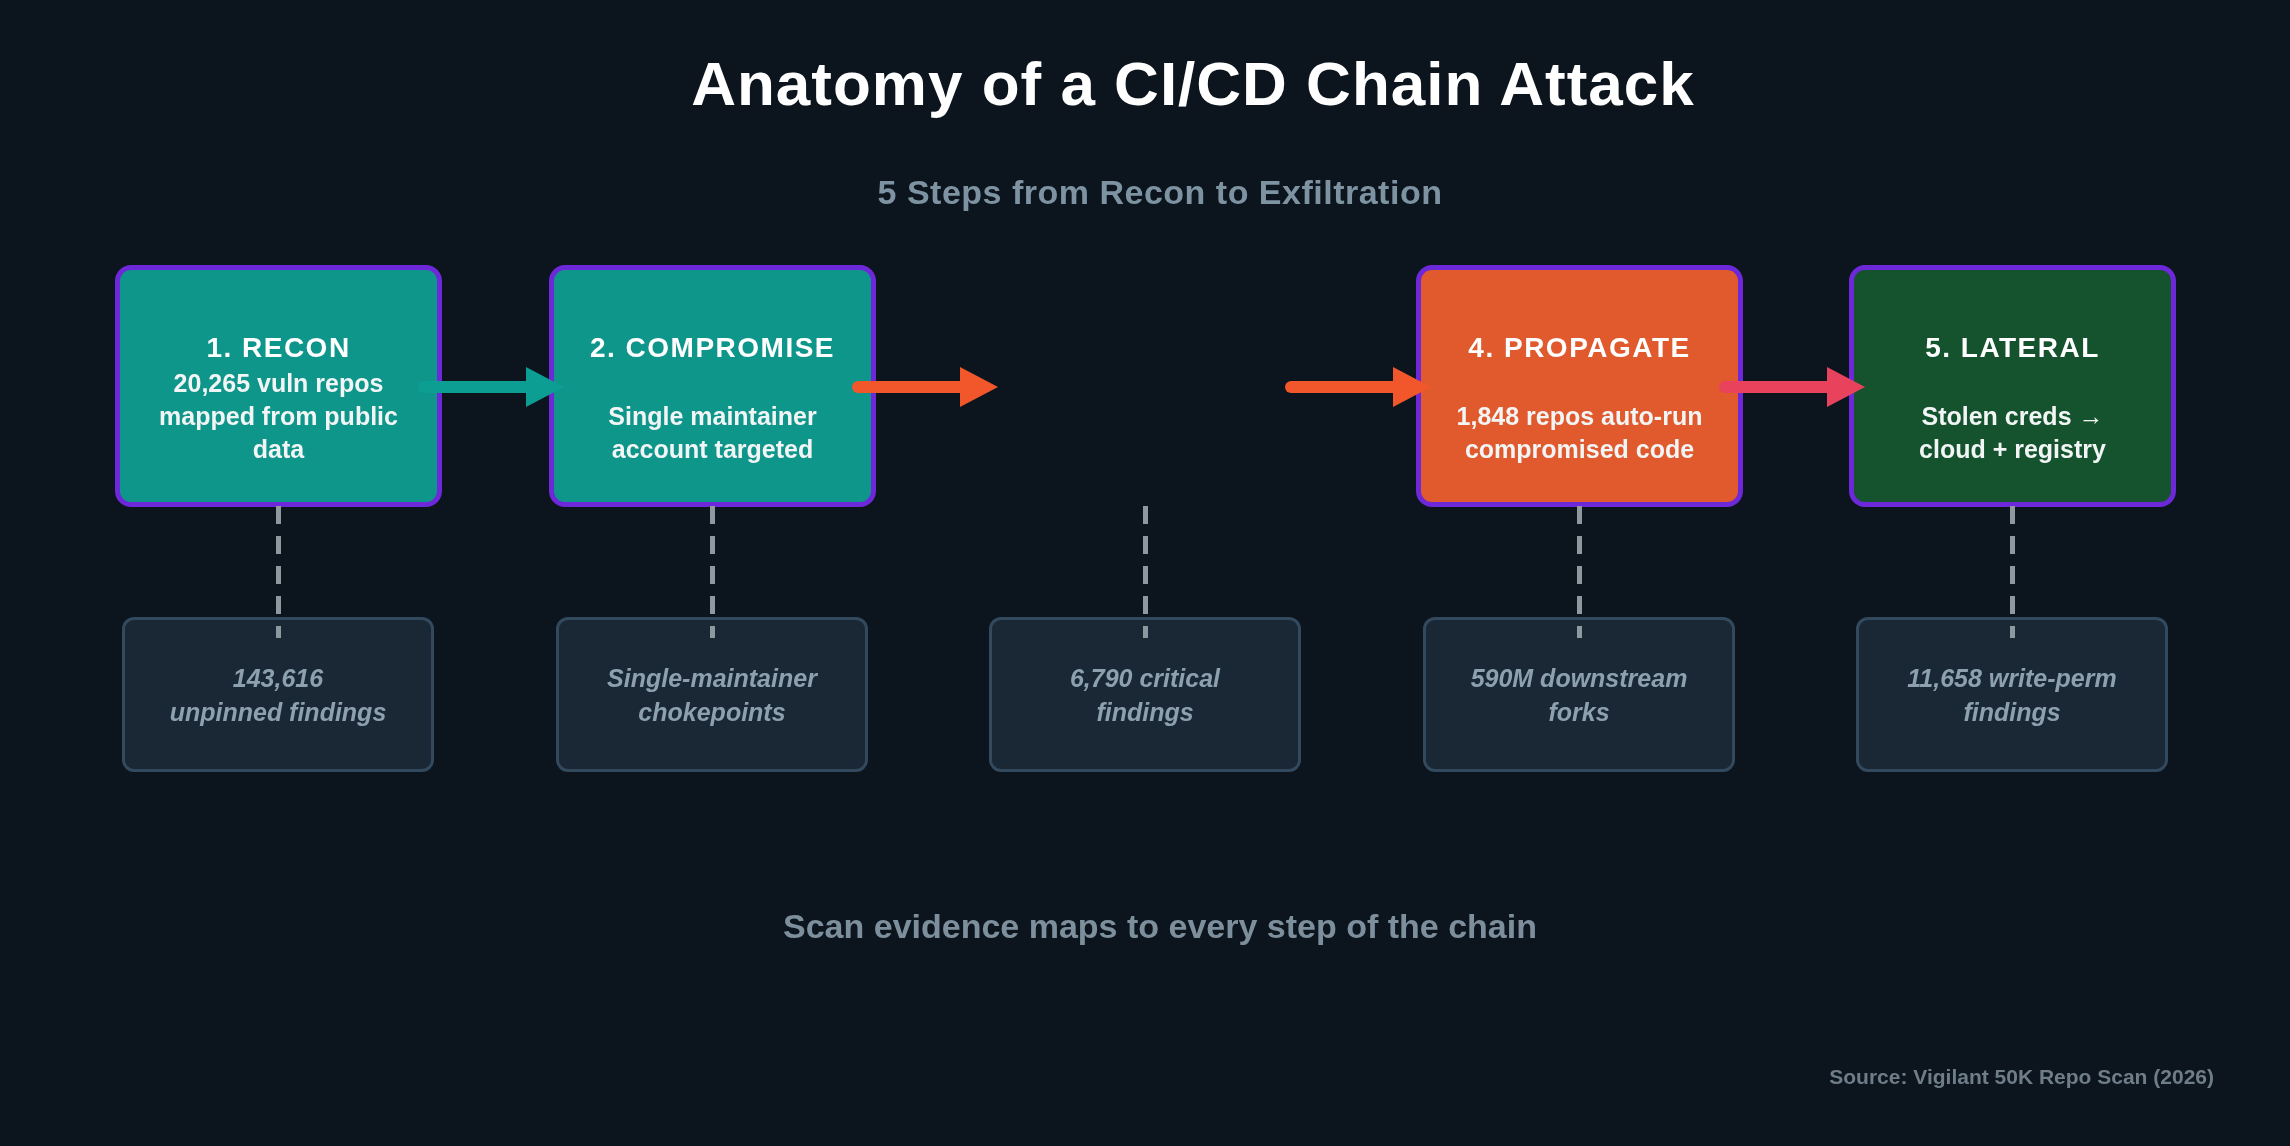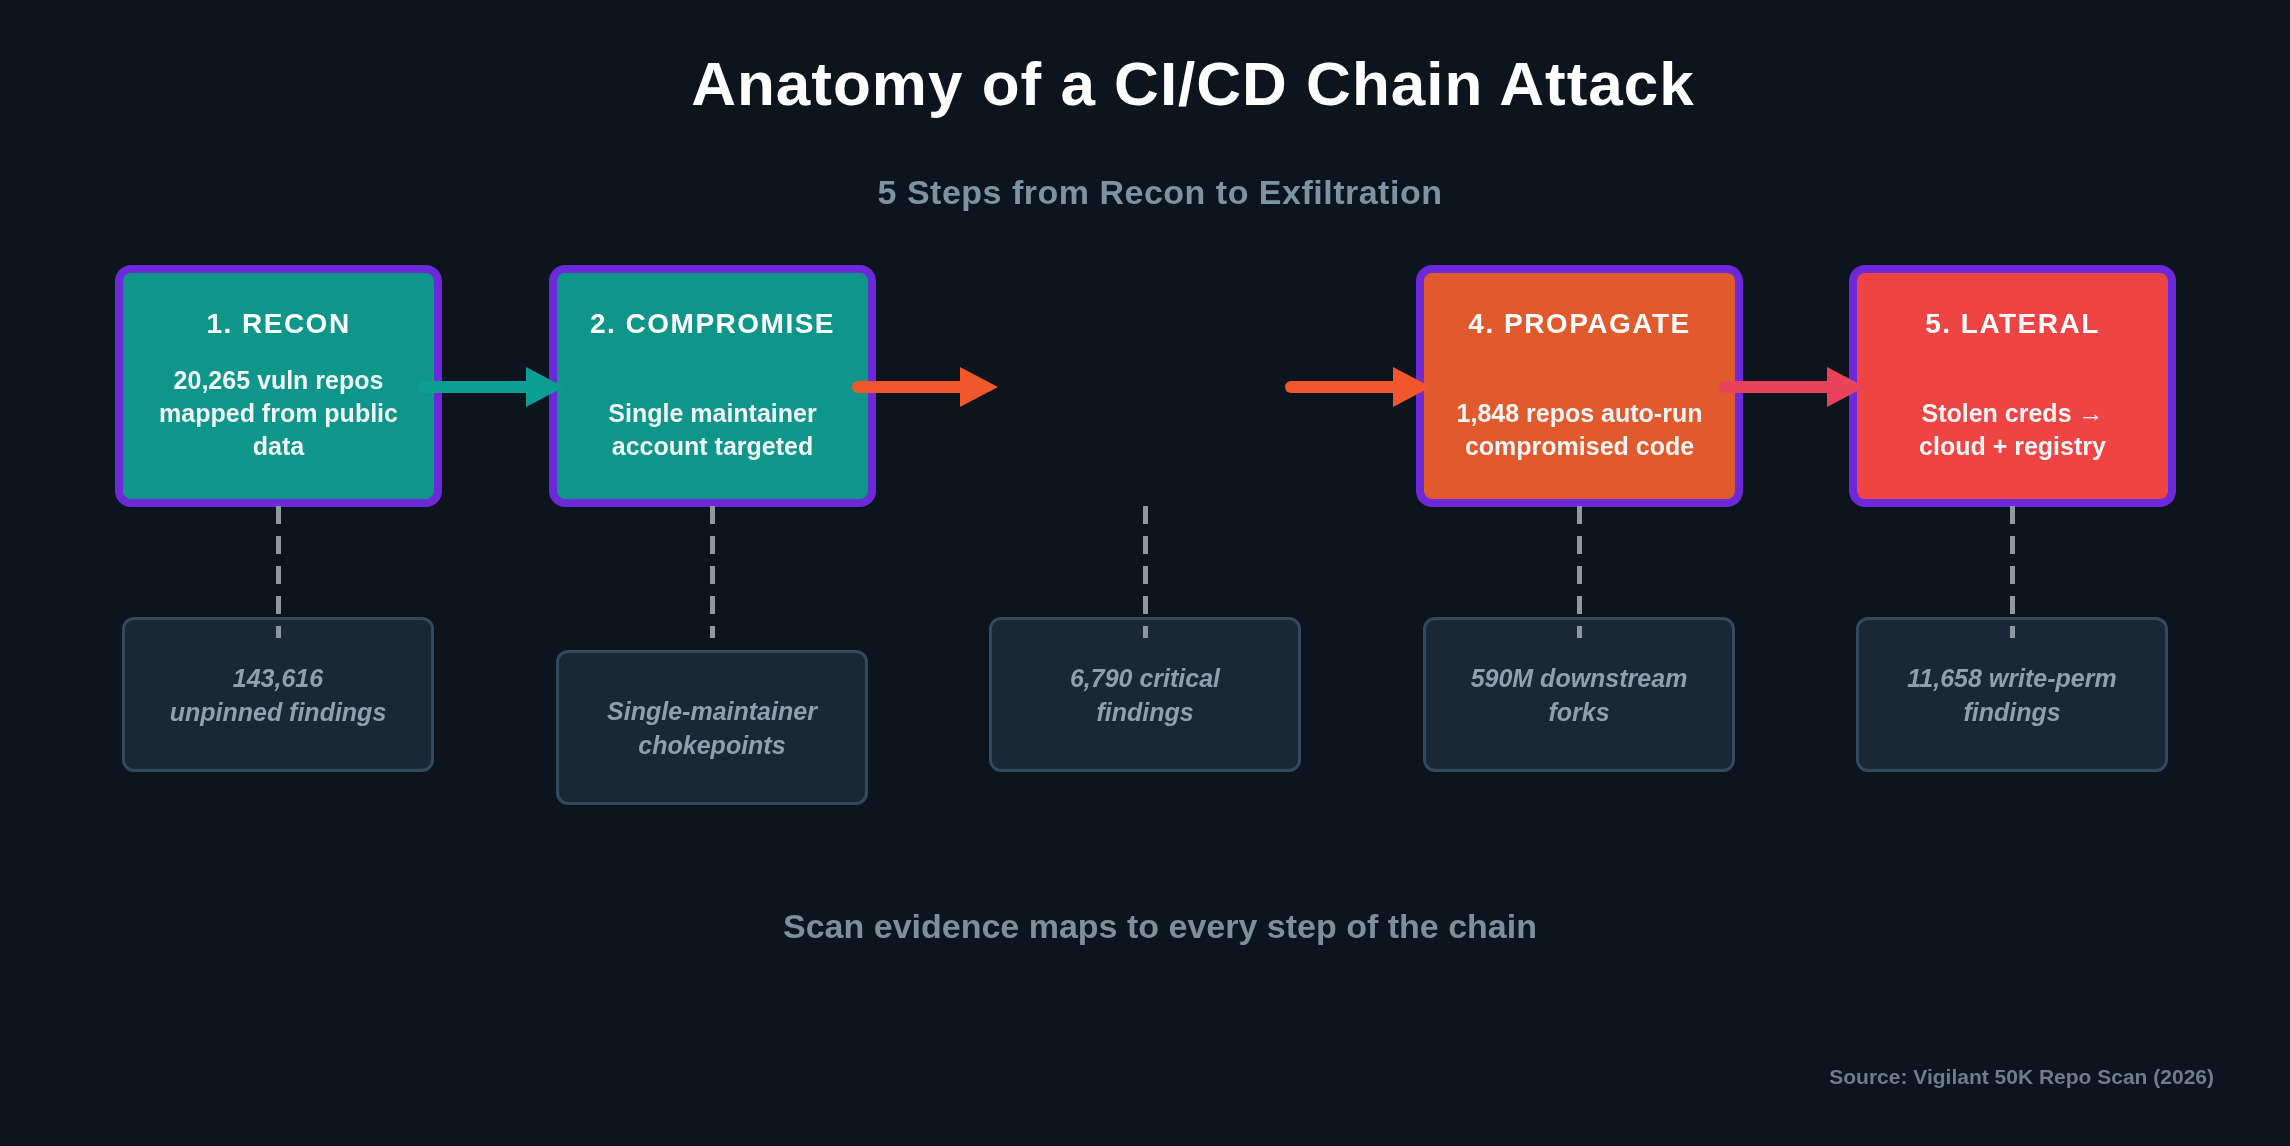--- a/index.html
+++ b/index.html
@@ -39,33 +39,33 @@
     letter-spacing: 0.5px;
   }
 
   
   .step-box {
     position: absolute;
     top: 265px;
     width: 327px;
     height: 242px;
     box-sizing: border-box;
-    border: 8px solid #6d28d9;
+    border: 5px solid #6d28d9;
     border-radius: 16px;
     display: flex;
     flex-direction: column;
     align-items: center;
-    padding: 34px 16px 36px 16px;
+    padding: 61px 16px 36px 16px;
     z-index: 2;
   }
   .step-1 { left: 115px;  background: #0f968b; }
   .step-2 { left: 549px;  background: #0f968b; }
   .step-3 { left: 982px;  background: #e05a2d; }
   .step-4 { left: 1416px; background: #e05a2d; }
-  .step-5 { left: 1849px; background: #ef4444; }
+  .step-5 { left: 1849px; background: #14532d; }
 
   .step-title {
     color: #ffffff;
     font-size: 28px;
     font-weight: bold;
     letter-spacing: 1.5px;
     text-align: center;
     line-height: 34px;
   }
   .step-desc {
@@ -138,21 +138,21 @@
     background: #1a2836;
     border: 3px solid #32495e;
     border-radius: 12px;
     display: flex;
     flex-direction: column;
     align-items: center;
     justify-content: center;
     z-index: 1;
   }
   .ev-1 { left: 122px; }
-  .ev-2 { left: 556px; margin-top: 33px; }
+  .ev-2 { left: 556px; }
   .ev-3 { left: 989px; }
   .ev-4 { left: 1423px; }
   .ev-5 { left: 1856px; }
   .evidence-text {
     color: #8da0ad;
     font-size: 25px;
     font-weight: bold;
     text-align: center;
     line-height: 34px;
     font-style: italic;

